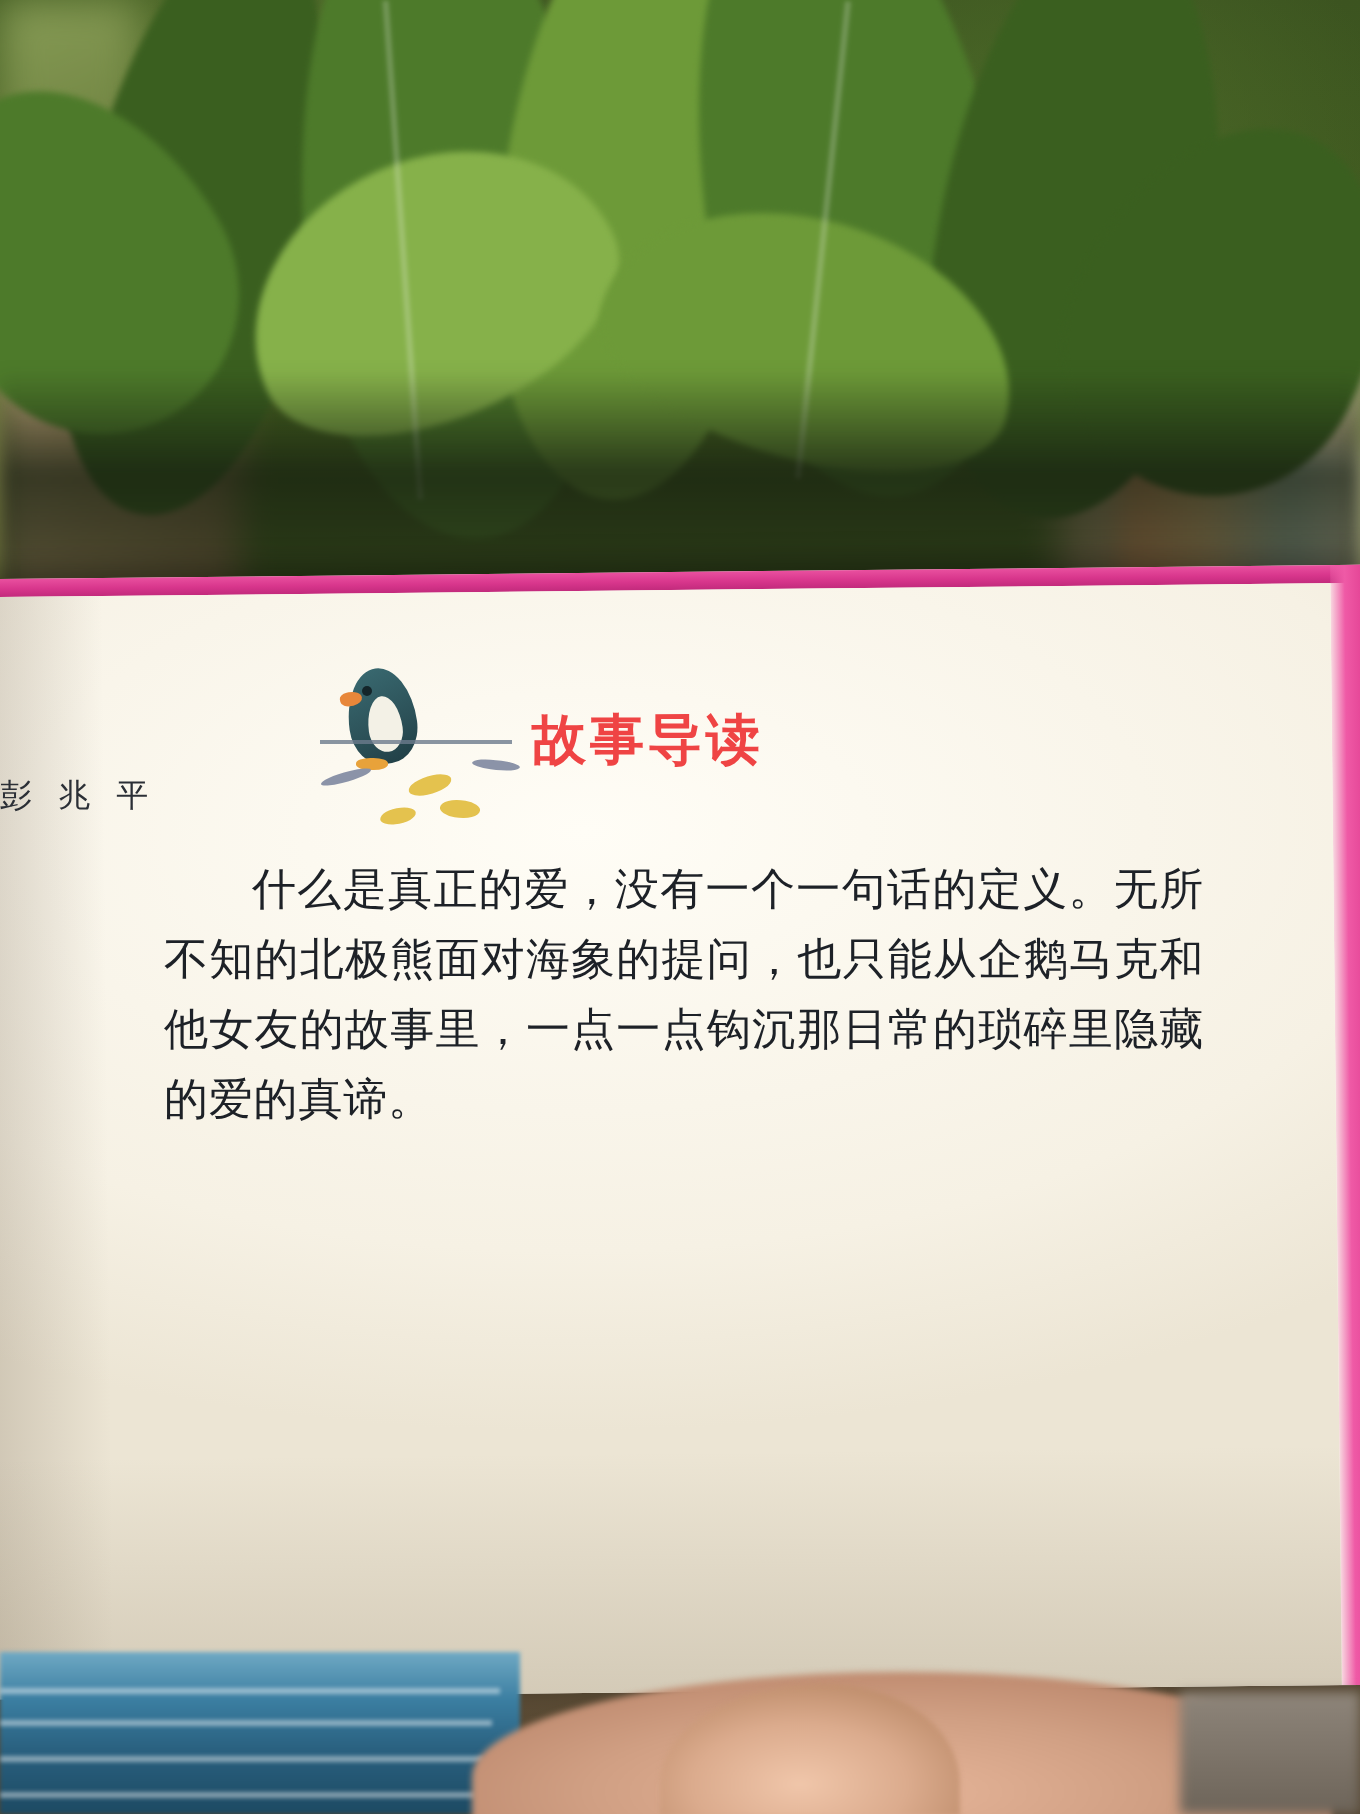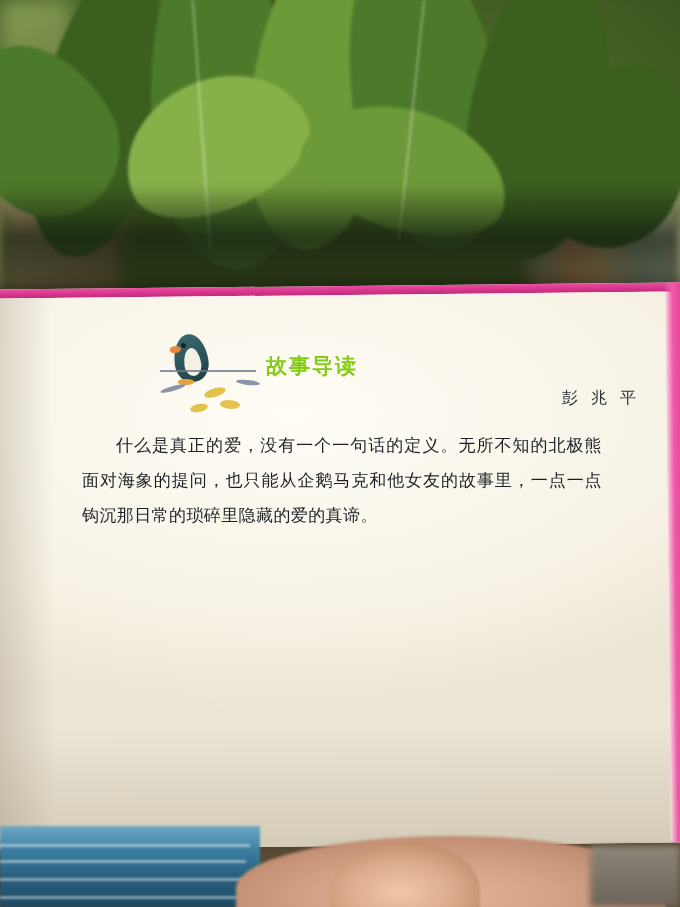--- a/index.html
+++ b/index.html
@@ -83,21 +83,21 @@
     position:absolute;left:0;top:0;width:60px;height:551px;
     background:linear-gradient(90deg, rgba(120,105,85,.25) 0%, rgba(120,105,85,0) 100%);
   }
 
   
   .header{
     position:absolute;left:160px;top:330px;width:420px;height:90px;
   }
   .title{
     position:absolute;left:106px;top:22px;
-    font-size:21px;font-weight:bold;color:#84cc16;letter-spacing:2px;
+    font-size:27px;font-weight:bold;color:#ef4444;letter-spacing:2px;
     font-family:"DejaVu Sans", sans-serif;
   }
   .title-rule{
     position:absolute;left:0px;top:40px;width:96px;height:2px;
     background:#6b7b8c;opacity:.8;
   }
   
   .peng-body{
     position:absolute;left:14px;top:4px;width:34px;height:48px;
     background:linear-gradient(160deg,#3a6b72 0%, #2c5158 60%, #1f3d44 100%);
@@ -117,27 +117,27 @@
   }
   .peng-foot{
     position:absolute;left:18px;top:49px;width:16px;height:6px;background:#e8a23a;border-radius:45%;
   }
   .fish{
     position:absolute;background:#e4c24e;border-radius:60% 40% 60% 40%;
   }
   .fish-b{position:absolute;background:#8b93a8;border-radius:60% 40% 60% 40%;height:5px;}
 
   .author{
-    position:absolute;left:0;top:388px;width:640px;text-align:right;
+    position:absolute;left:0;top:388px;width:640px;
     font-size:16px;color:#2b2f36;letter-spacing:4px;
     font-family:"DejaVu Sans", sans-serif;
   }
   .body-text{
     position:absolute;left:82px;top:428px;width:520px;
-    font-size:17px;line-height:35px;color:#1d2127;
+    font-size:22px;line-height:35px;color:#1d2127;
     font-family:"DejaVu Sans", sans-serif;
     text-align:justify;letter-spacing:.4px;
   }
   .body-text p{margin:0 0 4px 0;text-indent:2em;}
 
   
   .stack{
     position:absolute;left:0;top:826px;width:260px;height:81px;
     background:linear-gradient(180deg,#6fa9c4 0%, #3b7ea1 30%, #2a6180 60%, #1d4a63 100%);
     filter:blur(1px);

